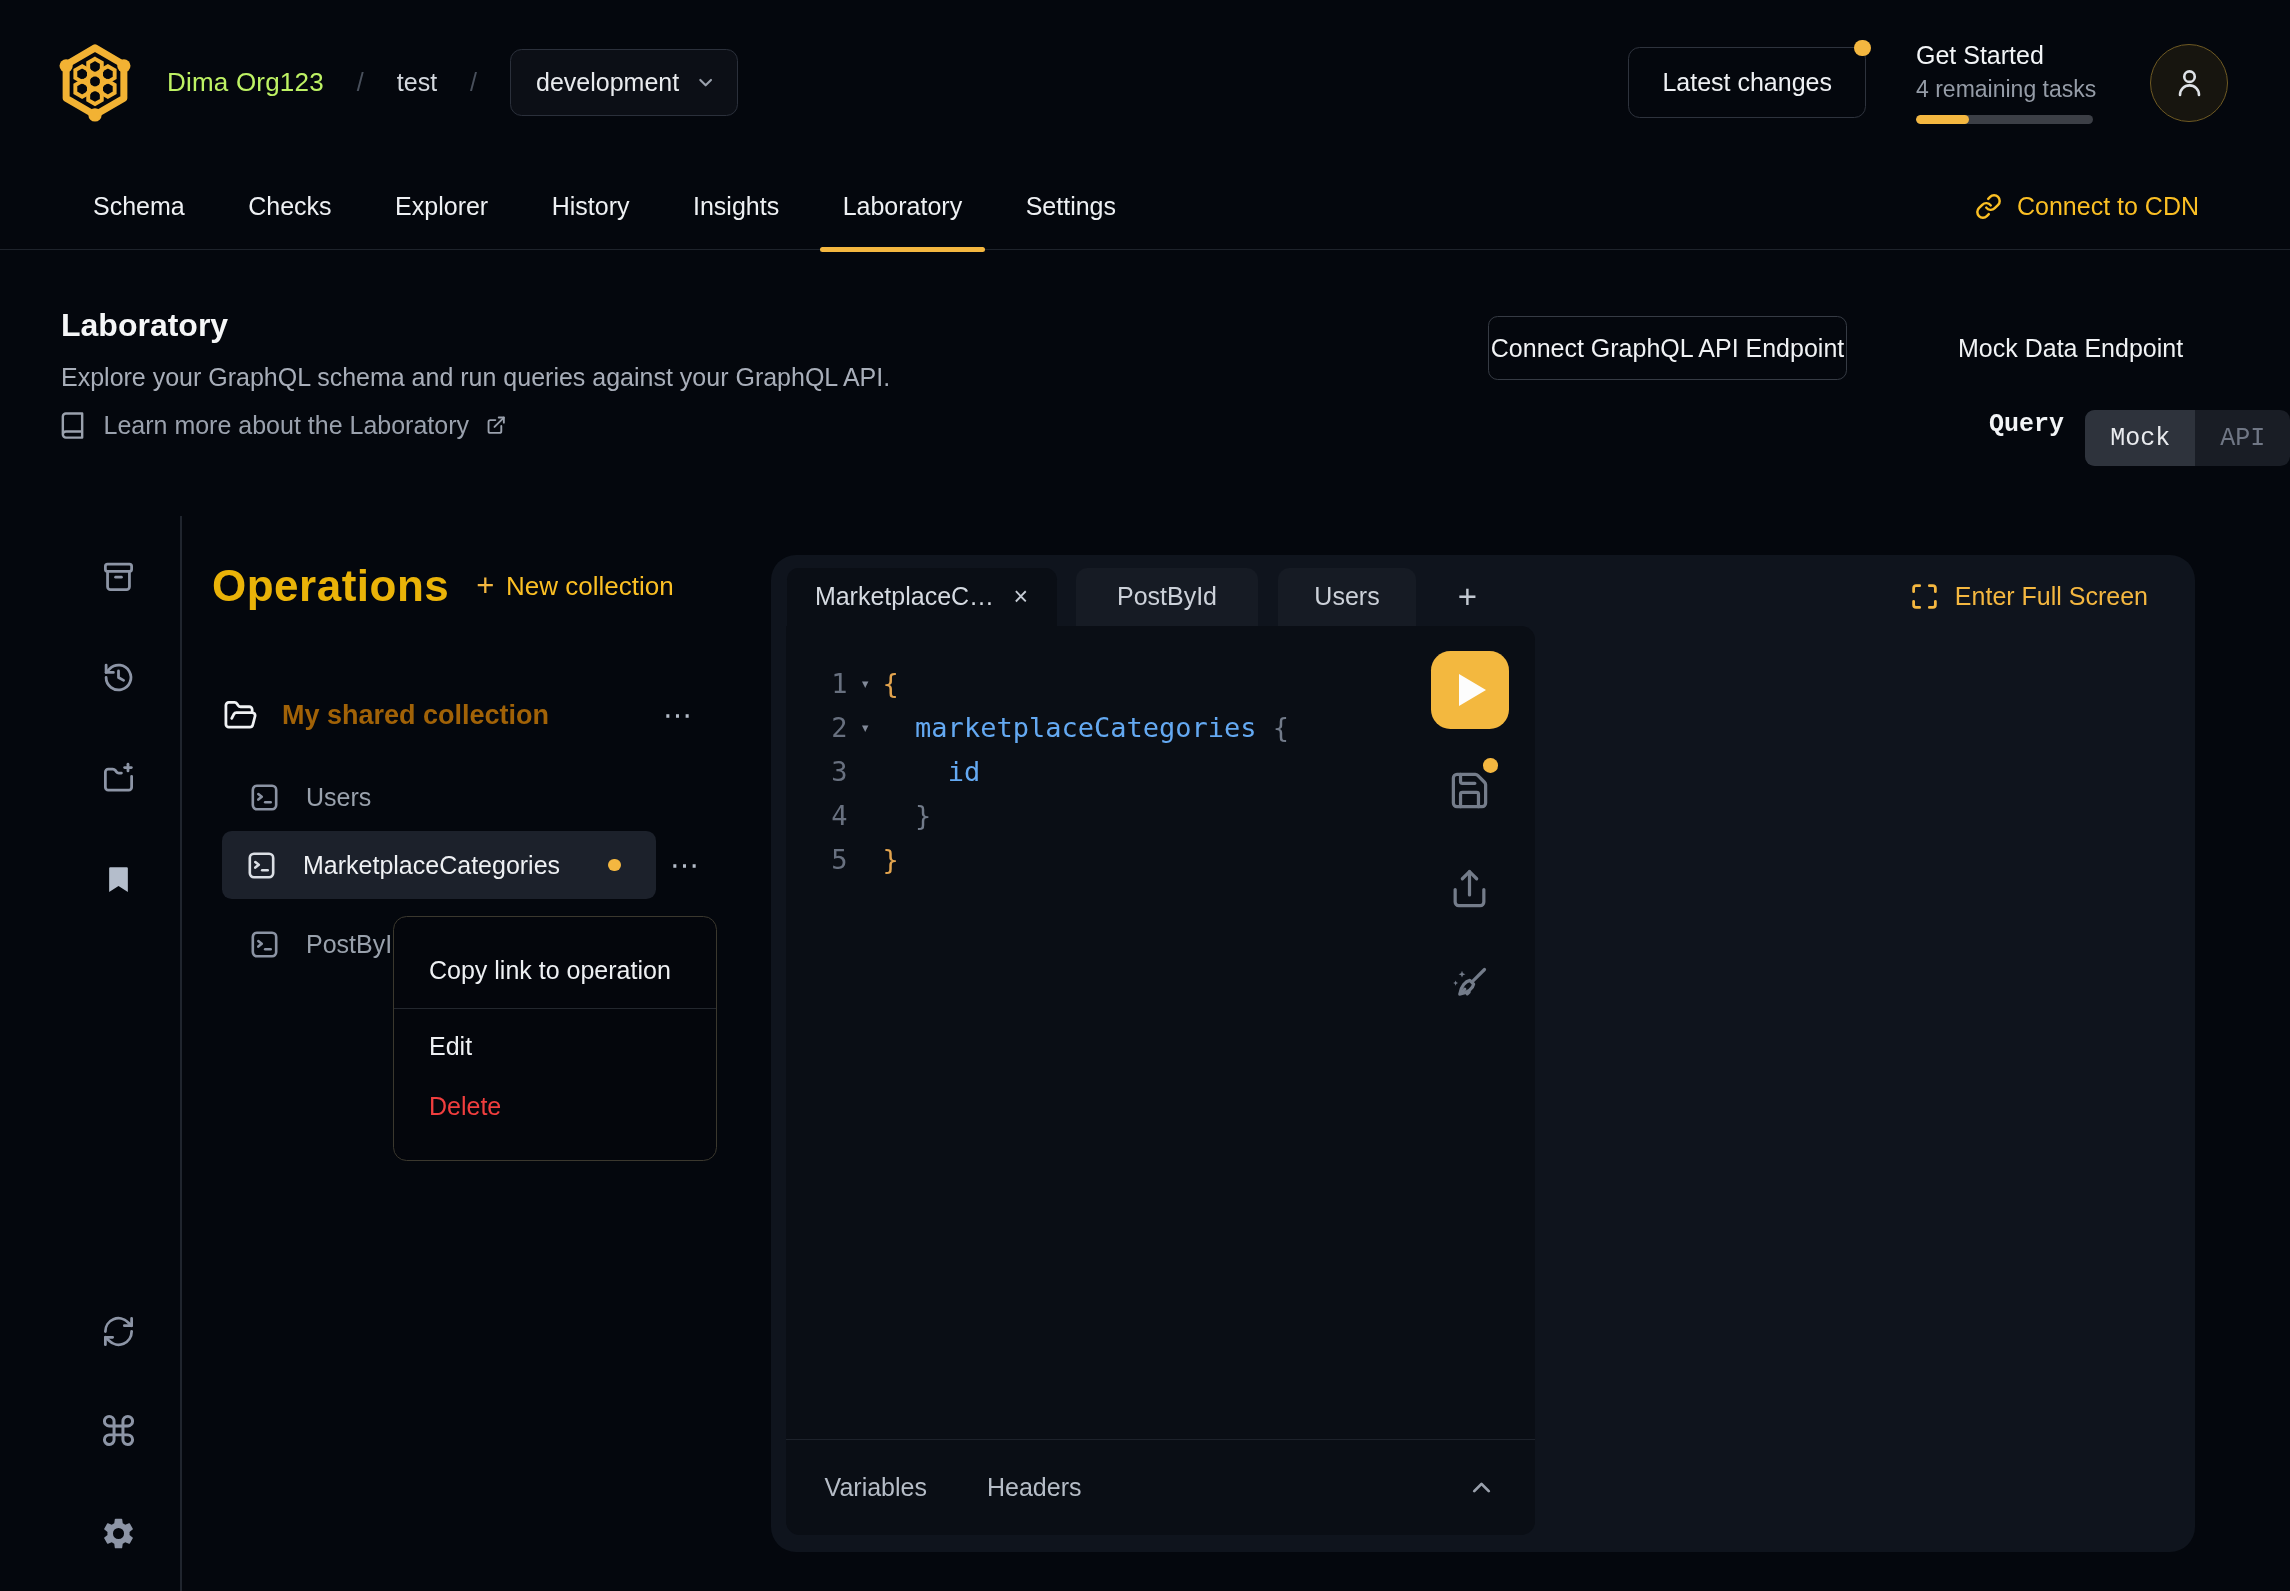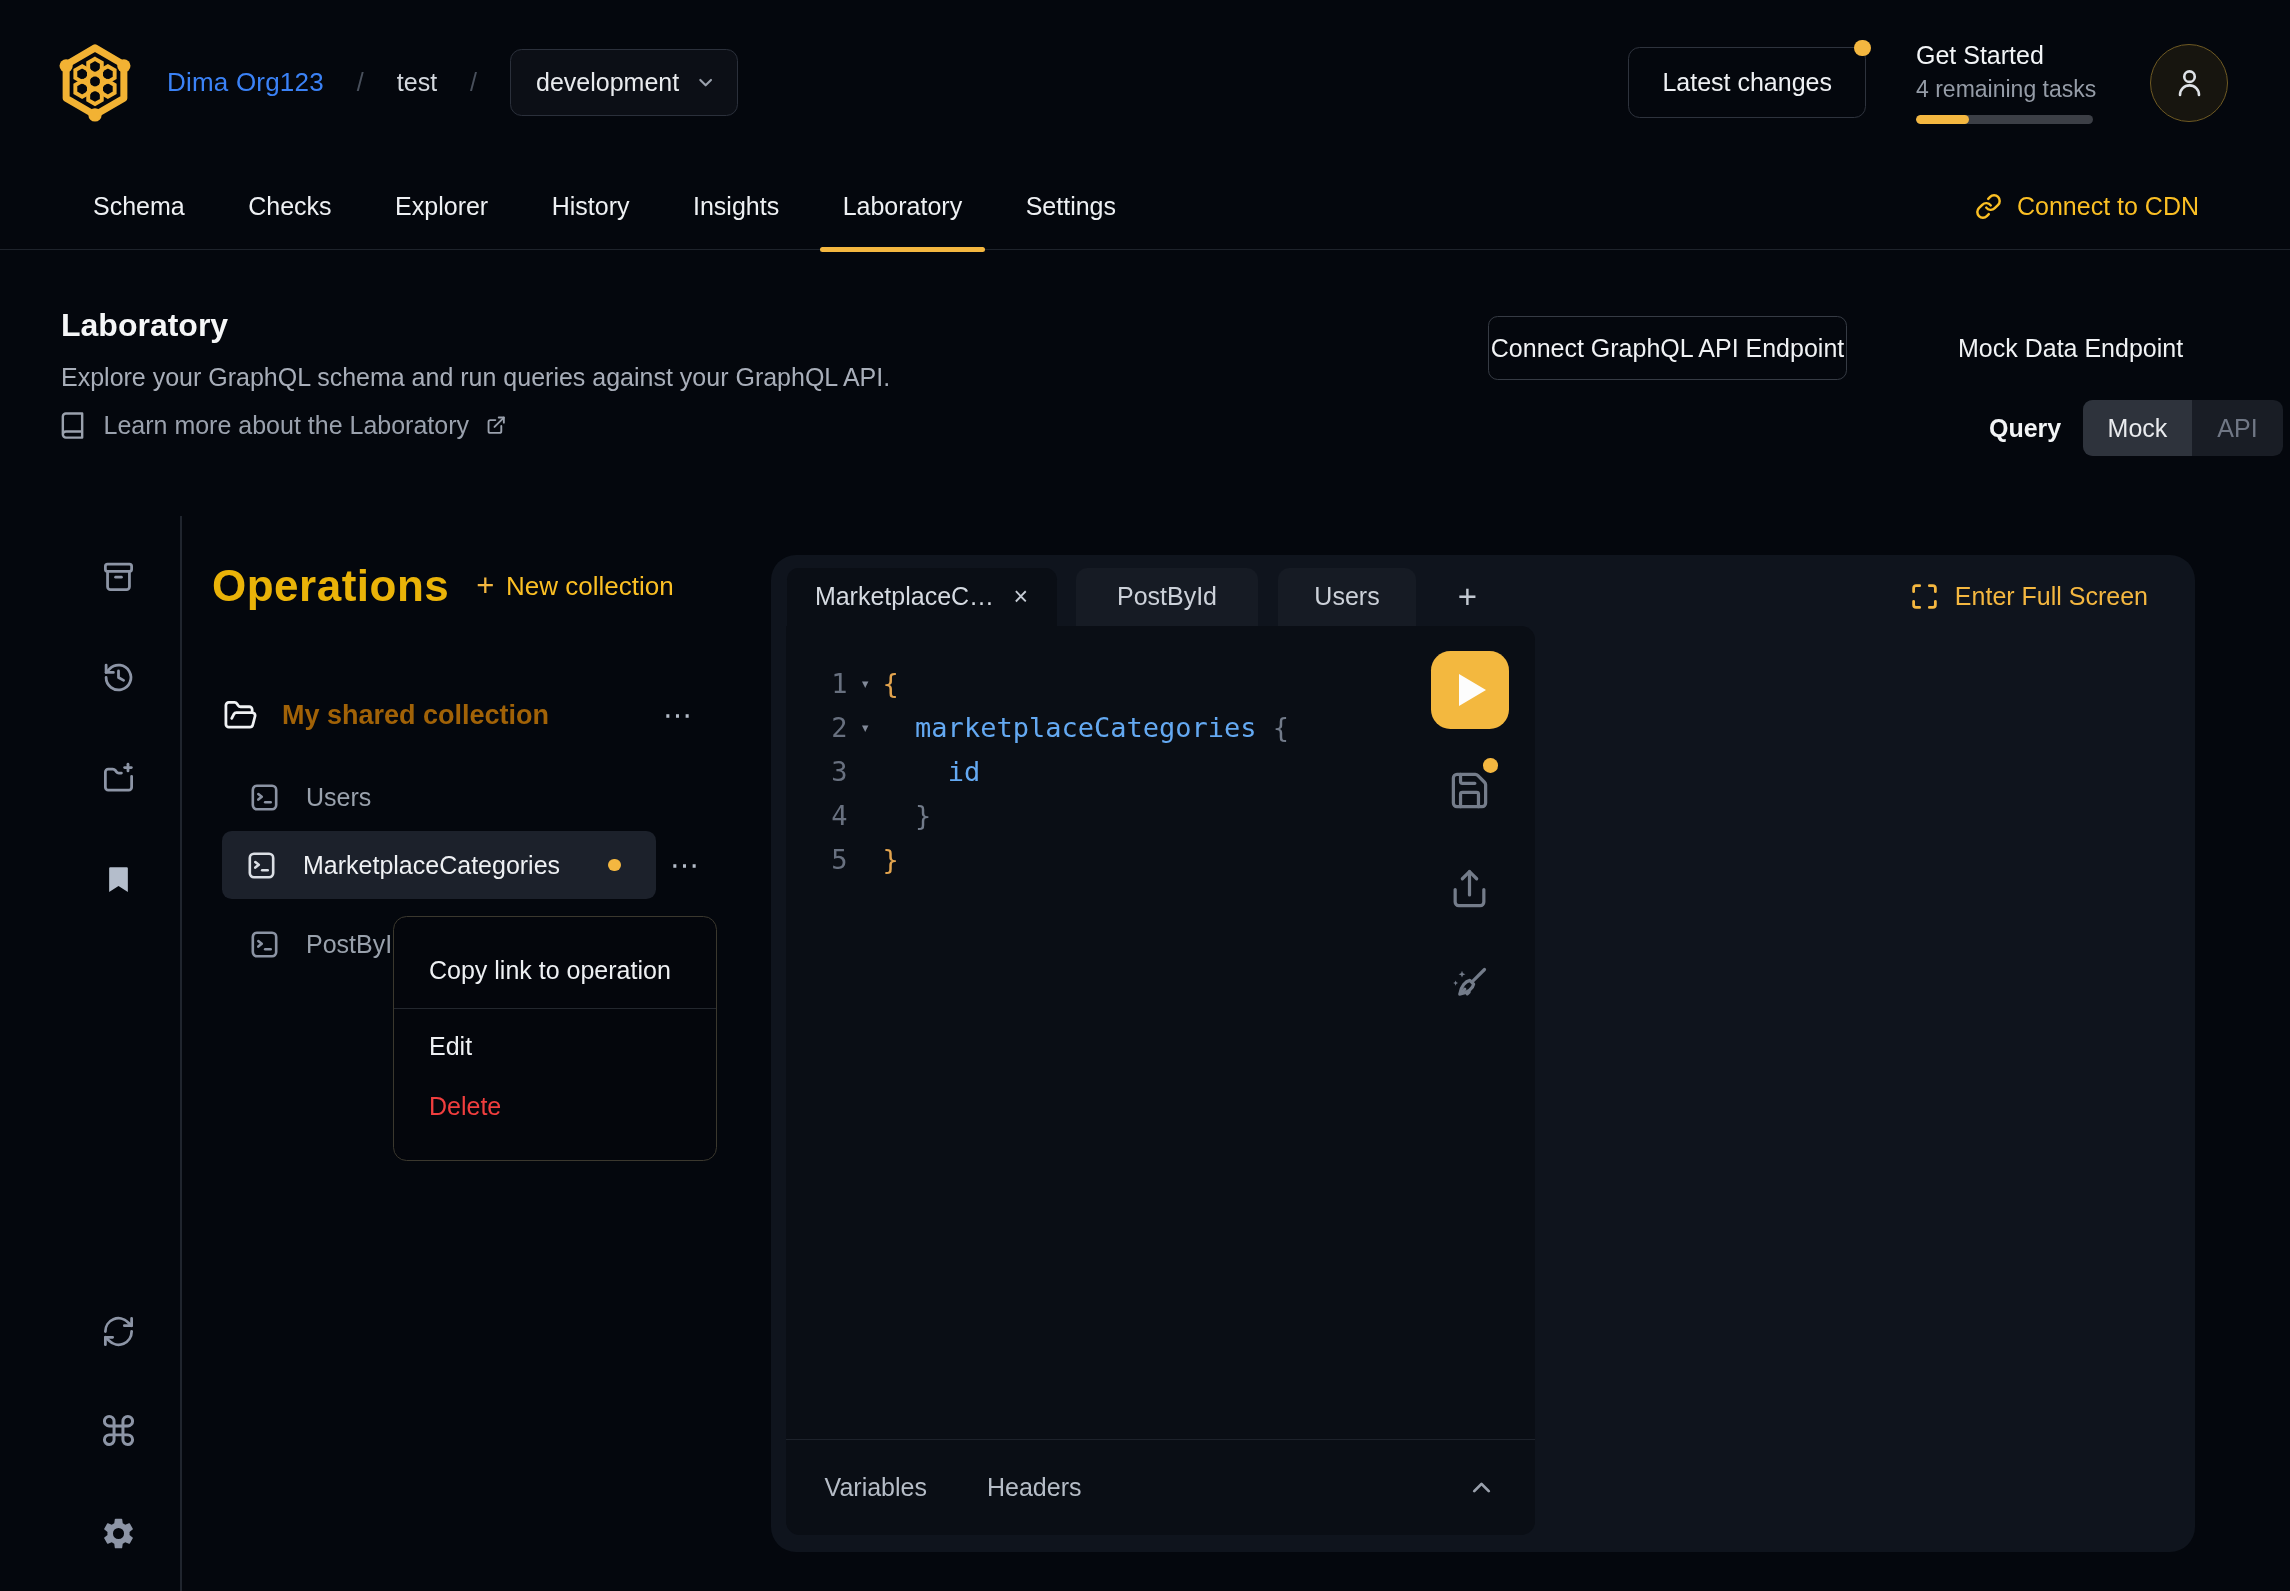--- a/index.html
+++ b/index.html
@@ -9,21 +9,21 @@
     color:#e7e9ec;
     font-family:"Liberation Sans", sans-serif;
     overflow:hidden;
     position:relative;
   }
   svg { display:block; }
 
   
   .header { position:absolute; left:0; top:0; right:0; height:165px; }
   .brand-row { position:absolute; left:56px; top:0; height:165px; display:flex; align-items:center; gap:33px; }
-  .crumb-org { font-size:26px; font-weight:500; color:#3b82f6; letter-spacing:0.2px; }
+  .crumb-org { font-size:26px; font-weight:500; color:#bef264; letter-spacing:0.2px; }
   .crumb-sep { font-size:25px; color:#49505c; }
   .crumb-project { font-size:25px; color:#d4d8de; }
   .env-pill {
     display:flex; align-items:center; gap:15.5px;
     padding:18.4px 21.3px 18.4px 25px; border:1.5px solid #2b303b; border-radius:11.6px;
     background:#0c0f16; font-size:25px; color:#e9ebee; cursor:pointer;
   }
   .header-right { position:absolute; right:62px; top:0; height:165px; display:flex; align-items:center; gap:50px; }
   .latest-wrap { position:relative; }
   .latest-btn {
@@ -52,21 +52,21 @@
   
   .lab-title { position:absolute; left:61px; top:307px; font-size:32px; font-weight:600; color:#f5f6f7; }
   .lab-desc { position:absolute; left:61px; top:363px; font-size:25px; color:#a8aeb9; }
   .learn-more { position:absolute; left:58px; top:411px; display:flex; align-items:center; gap:16.5px; color:#9aa1ad; font-size:25px; cursor:pointer; }
   .endpoint-btn {
     position:absolute; left:1488px; top:316px; width:359px; height:64px;
     border:1.5px solid #363b44; border-radius:9.7px; background:transparent;
     font-size:25px; font-weight:500; color:#f0f2f4; cursor:pointer; font-family:"Liberation Sans", sans-serif;
   }
   .mock-btn { position:absolute; left:1958px; top:316px; height:64px; display:flex; align-items:center; font-size:25px; font-weight:500; color:#f0f2f4; cursor:pointer; background:none; border:none; font-family:"Liberation Sans", sans-serif; }
-  .query-row { position:absolute; left:1989px; top:400px; display:flex; align-items:center; gap:21.3px; }
+  .query-row { position:absolute; left:1989px; top:410px; display:flex; align-items:flex-start; gap:21.3px;font-family:Liberation Mono, monospace; }
   .query-label { font-size:25px; font-weight:700; color:#f2f4f6; }
   .mode-toggle { display:flex; border-radius:9.7px; overflow:hidden; background:#191d25; }
   .mode-seg { padding:13.6px 25px; font-size:25px; color:#707785; cursor:pointer; }
   .mode-seg.active { background:#2e333c; color:#e9ebee; }
 
   
   .rail-divider { position:absolute; left:180px; top:516px; bottom:0; width:1.9px; background:#20252e; }
   .rail-btn { position:absolute; left:98px; width:41px; height:41px; display:flex; align-items:center; justify-content:center; color:#8d95a6; cursor:pointer; }
   .cmd-glyph { font-size:41px; color:#8d95a6; line-height:1; }
 

